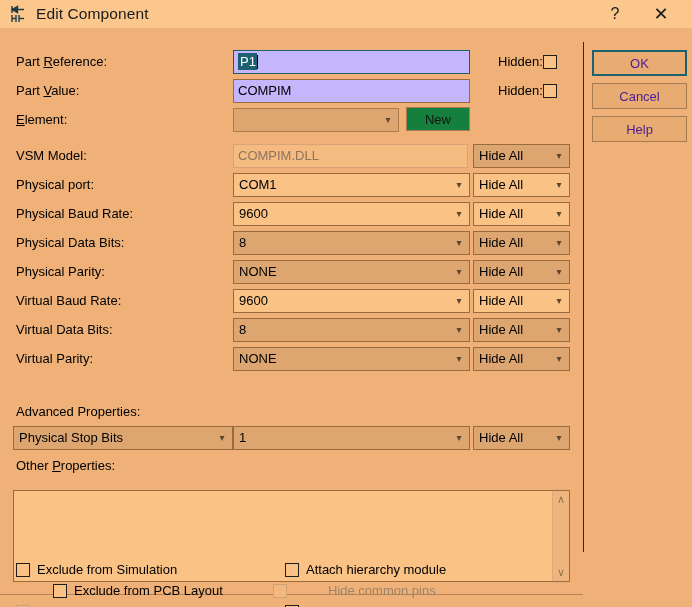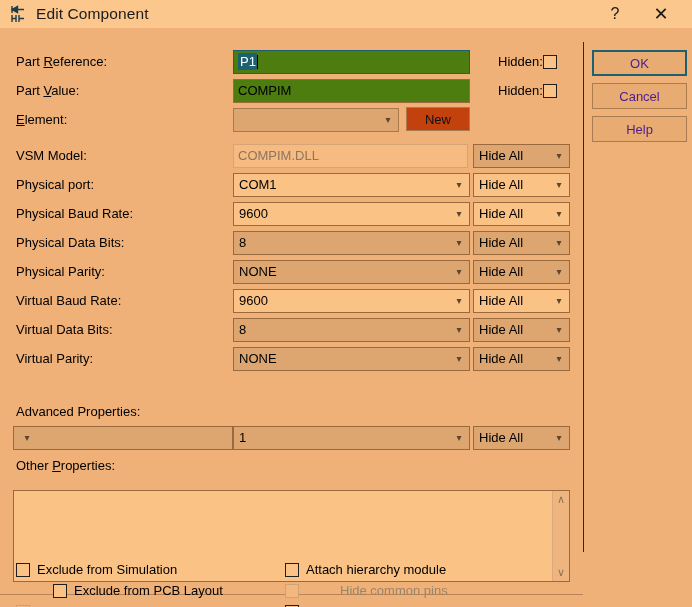--- a/index.html
+++ b/index.html
@@ -62,21 +62,21 @@
   .lbl {
     position: absolute; left: 16px;
     font-size: 13px; color: #000; white-space: nowrap;
   }
   .lbl u { text-decoration: underline; }
 
   
   .tinput {
     position: absolute;
     height: 24px;
-    background: #4d7c0f;
+    background: #c4b5fd;
     border: 1px solid #9a6a3c;
     display: flex; align-items: center;
     padding: 0 4px;
     font-size: 13px;
   }
   .tinput.focused { border: 1px solid #1d5f6e; }
   .tinput.disabled {
     background: #f6bb80;
     border: 1px solid #d8a377;
     color: #8d7560;
@@ -119,21 +119,21 @@
     width: 14px; height: 14px;
     background: #fac285;
     border: 1px solid #1f1f1f;
     flex: 0 0 auto;
   }
   .cbox.dis { border: 1px solid #cfa273; background: #f2b87e; }
 
   
   .btn {
     position: absolute;
-    background: #c2410c;
+    background: #15803d;
     border: 1px solid #a87c50;
     display: flex; align-items: center; justify-content: center;
     font-size: 13px; color: #111;
   }
 
   
   #other-lbl { position: absolute; left: 16px; top: 416px; font-size: 13px; }
   #other-box {
     position: absolute; left: 13px; top: 448px;
     width: 557px; height: 92px;
@@ -324,20 +324,21 @@
         <div class="combo dim" style="left: 473px; width: 97px;">
           <span class="ctext">Hide All</span>
           <span class="chev">▾</span>
         </div>
       </div>
     </div>
 
   <div class="lbl" style="top:362px;">Advanced Properties:</div>
   <div class="row" style="top:382px;">
     <div class="combo dim" style="left:13px; width:220px;">
+      <span class="ctext">Physical Stop Bits</span>
       <span class="chev">▾</span>
     </div>
     <div class="combo dim" style="left:233px; width:237px;">
       <span class="ctext">1</span>
       <span class="chev">▾</span>
     </div>
     <div class="combo dim" style="left:473px; width:97px;">
       <span class="ctext">Hide All</span>
       <span class="chev">▾</span>
     </div>
@@ -376,21 +377,21 @@
       <div class="cbrow dis" style="left: 16px; top: 50px;">
         <span class="cbox dis"></span>
         <span>Exclude from Current Variant</span>
       </div>
     </div>
   <div id="cb-right">
       <div class="cbrow" style="left: 285px; top: 8px;">
         <span class="cbox"></span>
         <span>Attach hierarchy module</span>
       </div>
-      <div class="cbrow dis" style="left: 285px; top: 29px; gap: 41px;">
+      <div class="cbrow dis" style="left: 273px; top: 29px; gap: 41px;">
         <span class="cbox dis"></span>
         <span>Hide common pins</span>
       </div>
       <div class="cbrow" style="left: 285px; top: 50px;">
         <span class="cbox"></span>
         <span>Edit all properties as text</span>
       </div>
     </div>
 
 </div>

